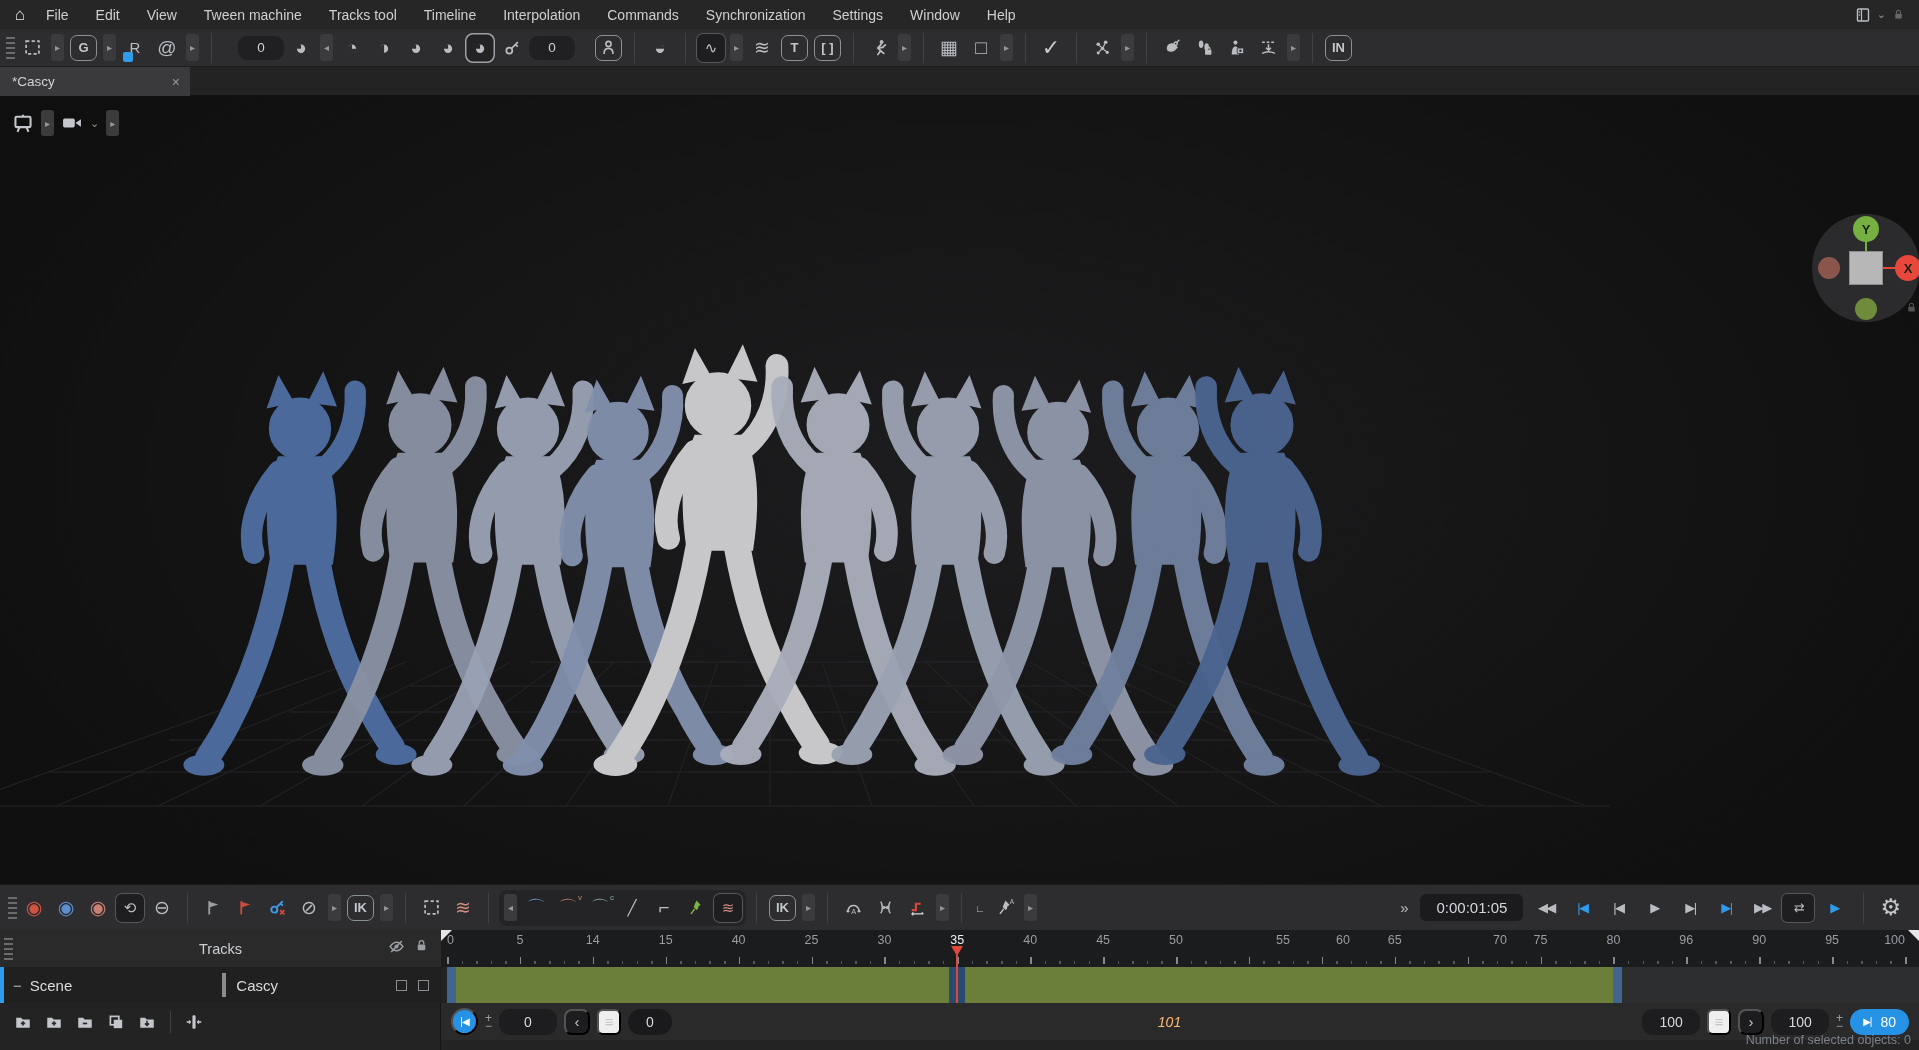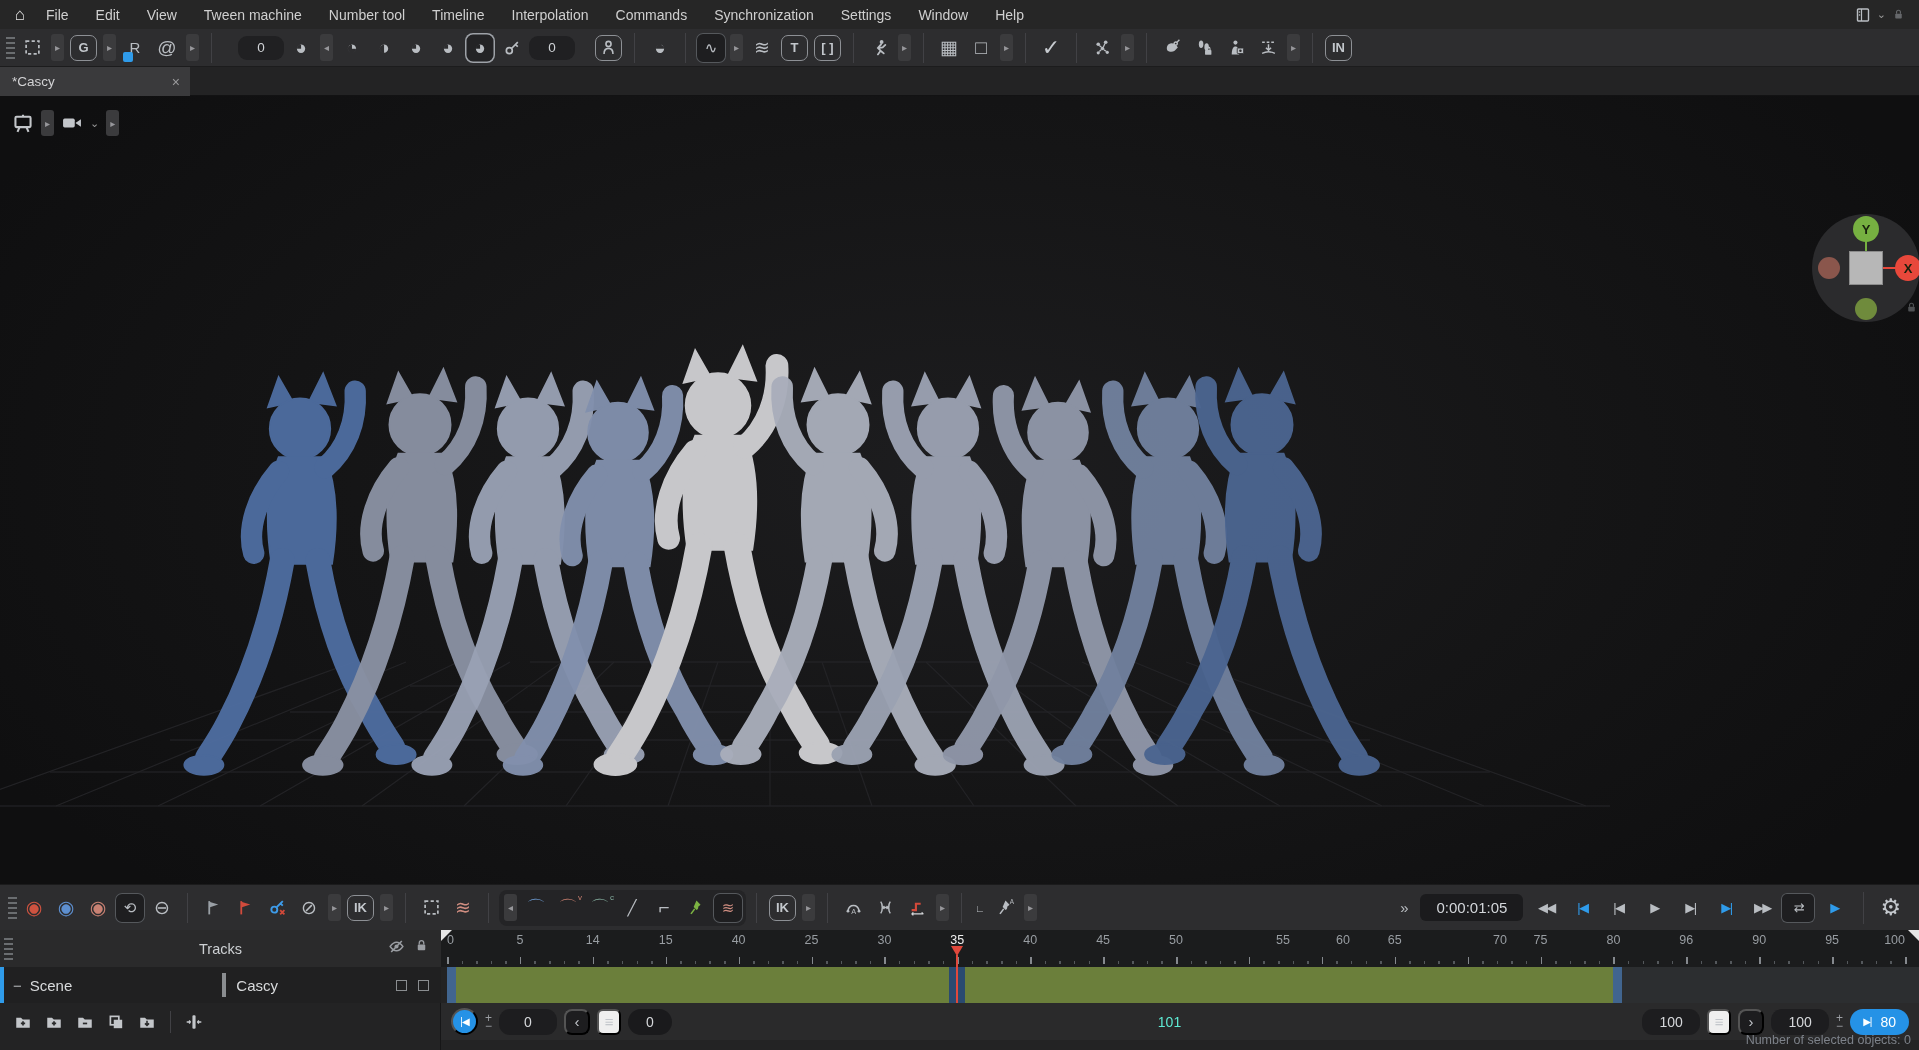--- a/index.html
+++ b/index.html
@@ -121,40 +121,40 @@
     display:flex; align-items:center; padding:0 10px; }
   .cgroup { display:flex; align-items:center; gap:7px; }
   .cbtn { min-width:24px; height:26px; display:flex; align-items:center; justify-content:center;
     color:#c3c7cc; font-size:15px; border-radius:6px; }
   .cbtn.dark { background:#1d1d1f; border-radius:8px; width:26px; }
   .cbtn.round { width:27px; height:27px; border-radius:50%; background:#2592e6; color:#fff;
     font-size:10px; letter-spacing:-1px; }
   .cfield { background:#1d1d1f; border-radius:11px; height:26px; min-width:58px; display:flex;
     align-items:center; justify-content:center; color:#d6d8db; font-size:14px; padding:0 10px; }
   .cspin { display:flex; flex-direction:column; align-items:center; color:#9a9da2; font-size:12px; line-height:8px; }
-  #frame-count { position:absolute; left:48.5%; color:#5eead4; font-size:14px; }
+  #frame-count { position:absolute; left:48.5%; color:#fdba74; font-size:14px;font-style:italic; }
   #end-pill { display:flex; align-items:center; gap:9px; background:#2592e6; color:#fff;
     border-radius:13px; height:26px; padding:0 13px; font-size:14px; }
   #end-pill .g { font-size:10px; letter-spacing:-1px; }
 
   #status-bar { position:absolute; left:0; top:1030px; width:1919px; height:20px;
     display:flex; justify-content:flex-end; align-items:center; padding-right:8px; }
   #status-text { color:#7d828a; font-size:12.5px; }
 </style>
 </head>
 <body>
 
 <div id="menubar">
   <span id="home">⌂</span>
   <div id="menu-items">
       <span>File</span>
       <span>Edit</span>
       <span>View</span>
       <span>Tween machine</span>
-      <span>Number tool</span>
+      <span>Tracks tool</span>
       <span>Timeline</span>
       <span>Interpolation</span>
       <span>Commands</span>
       <span>Synchronization</span>
       <span>Settings</span>
       <span>Window</span>
       <span>Help</span>
     </div>
   <div id="menubar-right">
     <span class="vpi" id="layout-icon">

